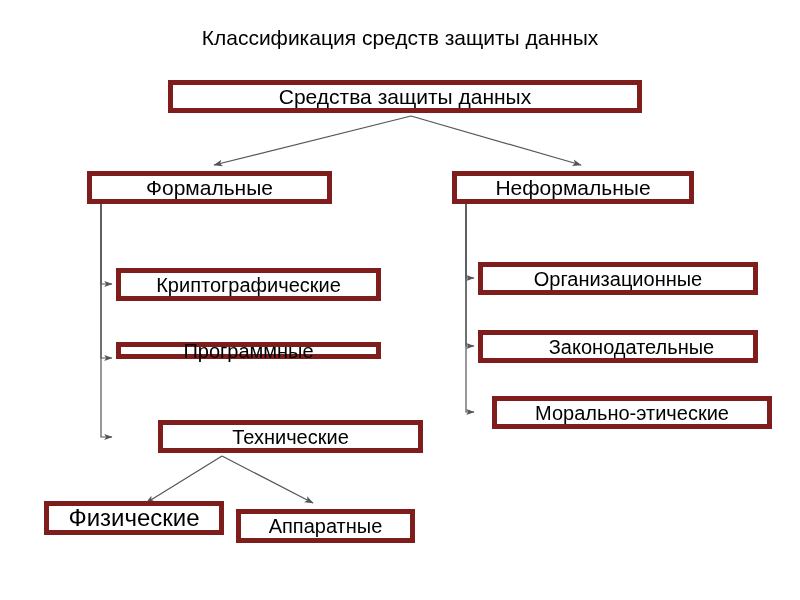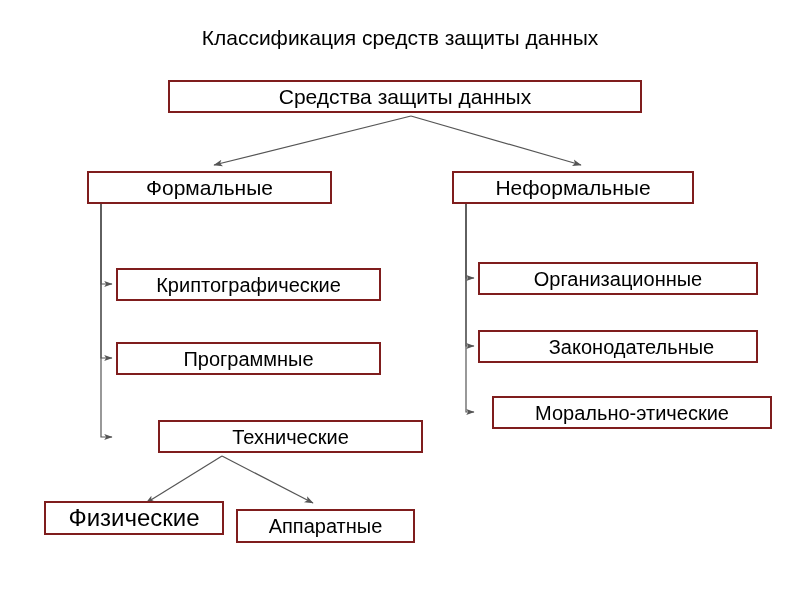--- a/index.html
+++ b/index.html
@@ -26,21 +26,21 @@
     position: absolute;
     left: 0;
     top: 0;
     width: 800px;
     height: 600px;
     pointer-events: none;
   }
   .node {
     position: absolute;
     box-sizing: border-box;
-    border: 2px solid #7f1d1d;
+    border: 5px solid #7f1d1d;
     background: #ffffff;
     display: flex;
     align-items: center;
     justify-content: center;
     color: #000000;
     white-space: nowrap;
   }
   .node-label {
     display: block;
     line-height: 1;
@@ -55,21 +55,21 @@
     color: #000000;
     white-space: nowrap;
   }
   
   .n-root   { left: 168px; top: 80px;  width: 474px; height: 33px; font-size: 21px; }
   
   .n-formal { left: 87px;  top: 171px; width: 245px; height: 33px; font-size: 21px; }
   .n-inform { left: 452px; top: 171px; width: 242px; height: 33px; font-size: 21px; text-align: right; }
   
   .n-crypto { left: 116px; top: 268px; width: 265px; height: 33px; font-size: 20px; }
-  .n-soft   { left: 116px; top: 342px; width: 265px; height: 33px; font-size: 20px; }
+  .n-soft   { left: 116px; top: 342px; width: 265px; height: 17px; font-size: 20px; }
   .n-tech   { left: 116px; top: 420px; width: 265px; height: 33px; font-size: 20px; margin-left: 42px; }
   
   .n-phys   { left: 44px;  top: 501px; width: 180px; height: 34px; font-size: 24px; }
   .n-hard   { left: 236px; top: 509px; width: 179px; height: 34px; font-size: 20px; }
   
   .n-org    { left: 478px; top: 262px; width: 280px; height: 33px; font-size: 20px; }
   .n-law    { left: 478px; top: 330px; width: 280px; height: 33px; font-size: 20px; padding-left: 27px; }
   .n-moral  { left: 492px; top: 396px; width: 280px; height: 33px; font-size: 20px; }
 </style>
 </head>

